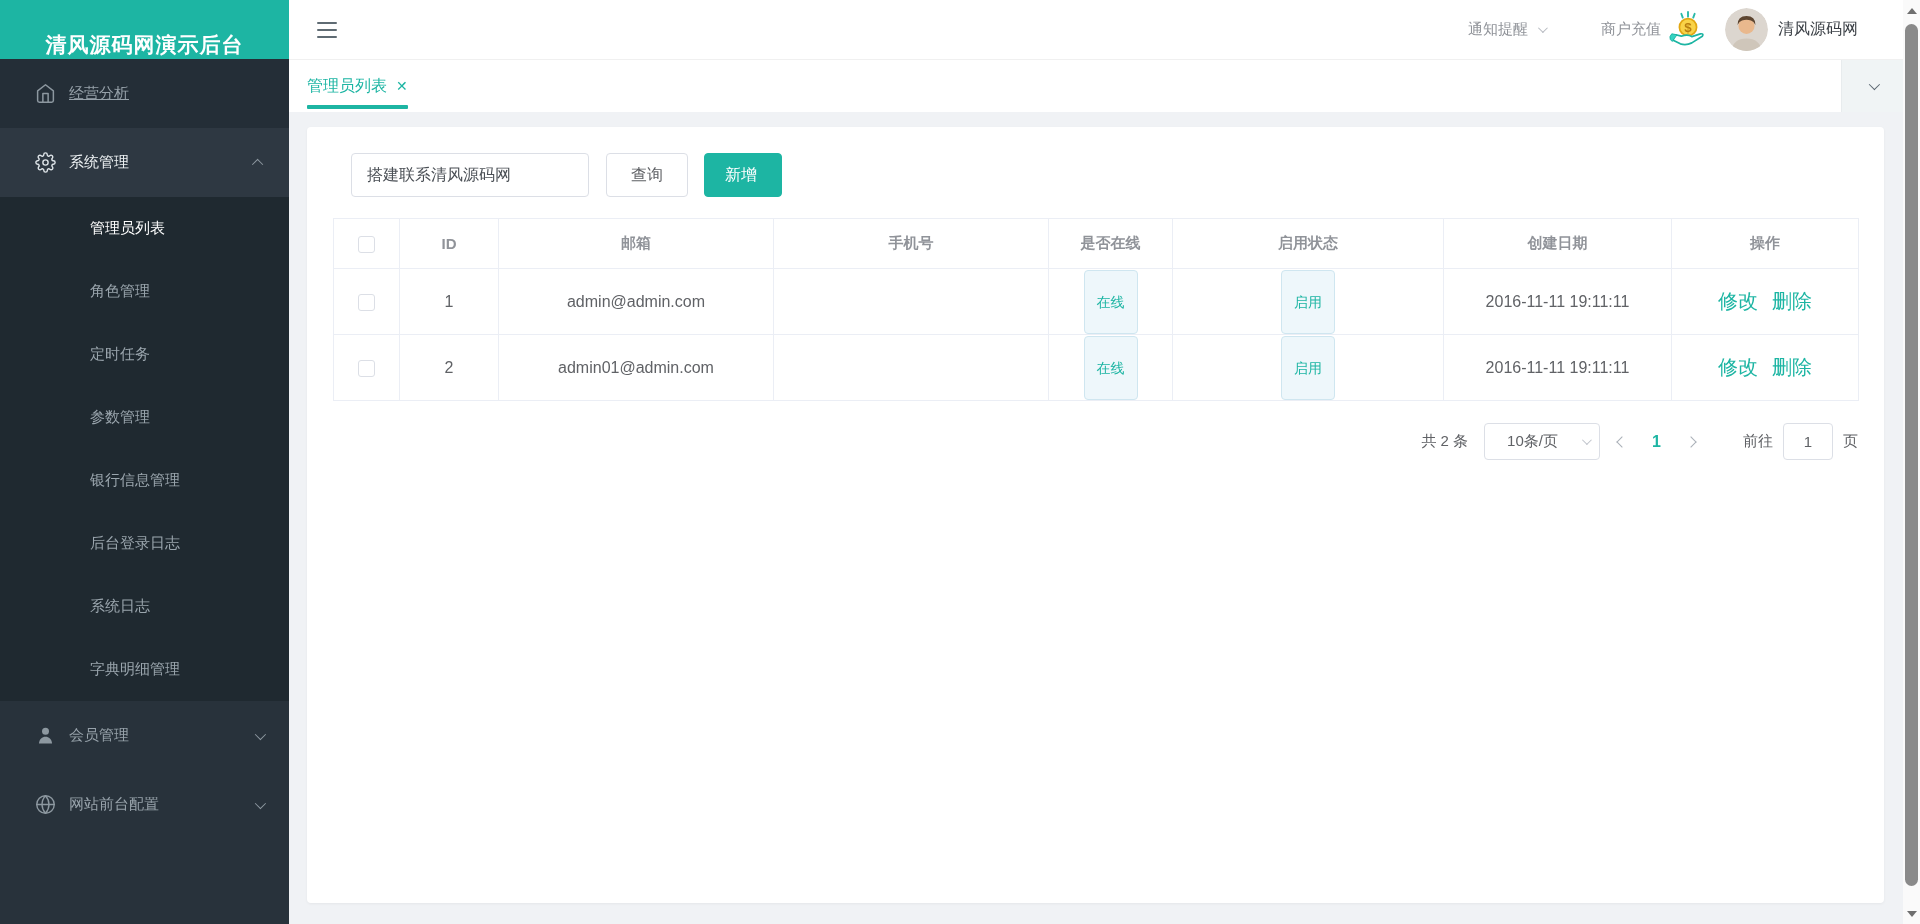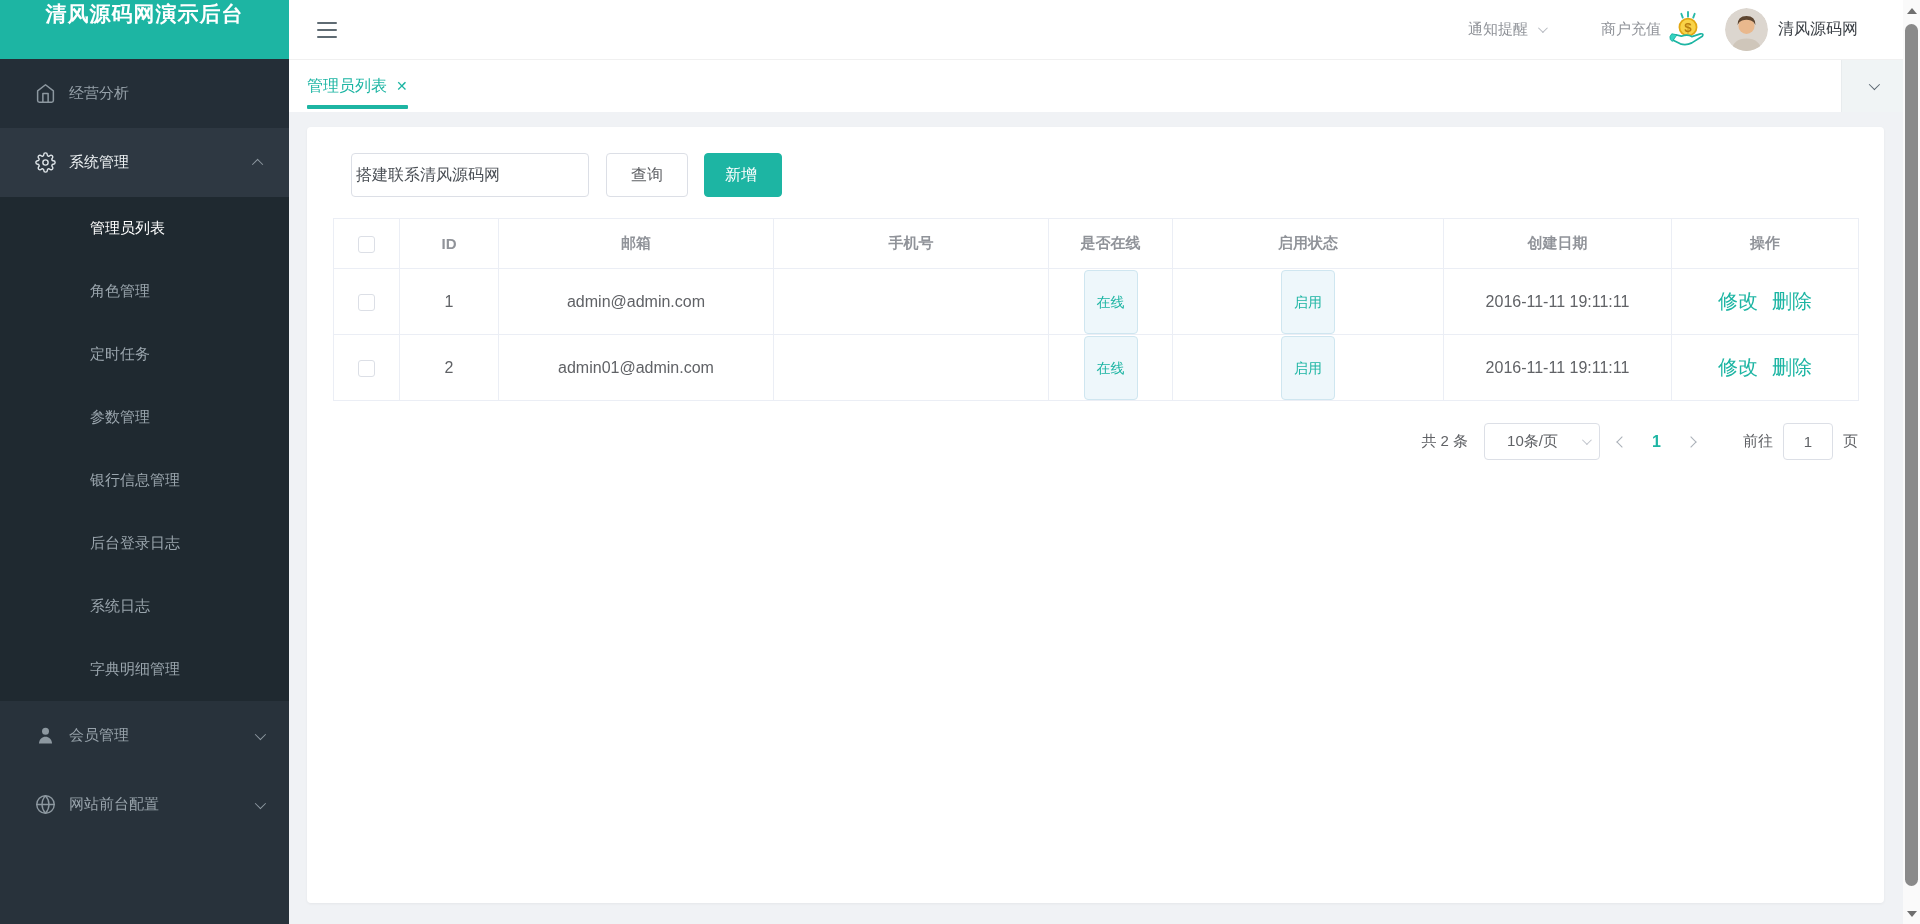--- a/index.html
+++ b/index.html
@@ -2,29 +2,29 @@
 <html><head>
 <meta charset="utf-8">
 <style>
   * { margin:0; padding:0; box-sizing:border-box; }
   html,body { width:1920px; height:924px; overflow:hidden; background:#fff;
               font-family:"Liberation Sans","DejaVu Sans",sans-serif; }
   .stage { position:relative; width:1920px; height:924px; background:#fff; }
 
   
   .sidebar { position:absolute; left:0; top:0; width:289px; height:924px; background:#28323b; }
-  .logo { height:59px; background:#1db5a3; color:#fff; display:flex; align-items:flex-start; justify-content:center;
+  .logo { height:59px; background:#1db5a3; color:#fff; display:flex; align-items:flex-end; justify-content:center;
           font-size:21px; font-weight:bold; letter-spacing:1px; }
   .menu-root { height:69px; display:flex; align-items:center; padding:0 26px 0 35px; cursor:pointer;
                color:#97a2aa; font-size:15px; }
   .menu-root .mi { width:21px; height:21px; margin-right:13px; flex:0 0 auto; color:#8d98a0; }
   .menu-root .mi svg { width:100%; height:100%; display:block; }
   .menu-root.open { background:#2e3842; color:#edf1f3; }
   .menu-root.open .mi { color:#dfe5e9; }
-  .menu-root.first { background:#242e37; }
+  .menu-root.first { background:#242e37;text-decoration:underline; }
   .chev { display:inline-block; width:8px; height:8px; border-right:1.5px solid currentColor;
           border-bottom:1.5px solid currentColor; }
   .chev.down { transform:rotate(45deg) translateY(-2px); }
   .chev.up { transform:rotate(225deg) translateY(-2px); }
   .menu-root .chev { margin-left:auto; color:#8d98a0; }
   .submenu { background:#1f2930; }
   .submenu-item { height:63px; display:flex; align-items:center; padding-left:90px; font-size:15px;
                   color:#9aa5ad; cursor:pointer; }
   .submenu-item.active { color:#ffffff; }
 
@@ -56,21 +56,21 @@
                    display:flex; align-items:center; justify-content:center; cursor:pointer; }
   .tabs-collapse .chev { color:#5a6670; }
 
   
   .content { position:absolute; left:289px; top:112px; width:1614px; height:812px; background:#f0f2f5;
              padding:15px 19px 21px 18px; }
   .card { background:#fff; border-radius:4px; height:776px; box-shadow:0 1px 3px rgba(0,0,0,.05);
           padding:26px 26px 0 26px; }
 
   .toolbar { display:flex; align-items:center; margin-left:18px; }
-  .search-input { width:238px; height:44px; border:1px solid #dcdfe6; border-radius:4px; padding:0 4px;
+  .search-input { width:238px; height:44px; border:1px solid #dcdfe6; border-radius:4px; padding:0 15px;
                   font-size:16px; color:#4a4f55; outline:none;
                   font-family:"Liberation Sans","DejaVu Sans",sans-serif; }
   .btn { height:44px; border-radius:4px; font-size:16px; cursor:pointer; border:1px solid #dcdfe6;
          background:#fff; color:#606266; padding:0 24px;
          font-family:"Liberation Sans","DejaVu Sans",sans-serif; }
   .btn.query { margin-left:17px; }
   .btn.add { margin-left:16px; background:#1db5a3; border-color:#1db5a3; color:#fff;padding-left:20px; }
 
   table.grid { border-collapse:collapse; table-layout:fixed; width:1525px; margin-top:21px; }
   table.grid th, table.grid td { border:1px solid #ebeef5; text-align:center; vertical-align:middle; }

